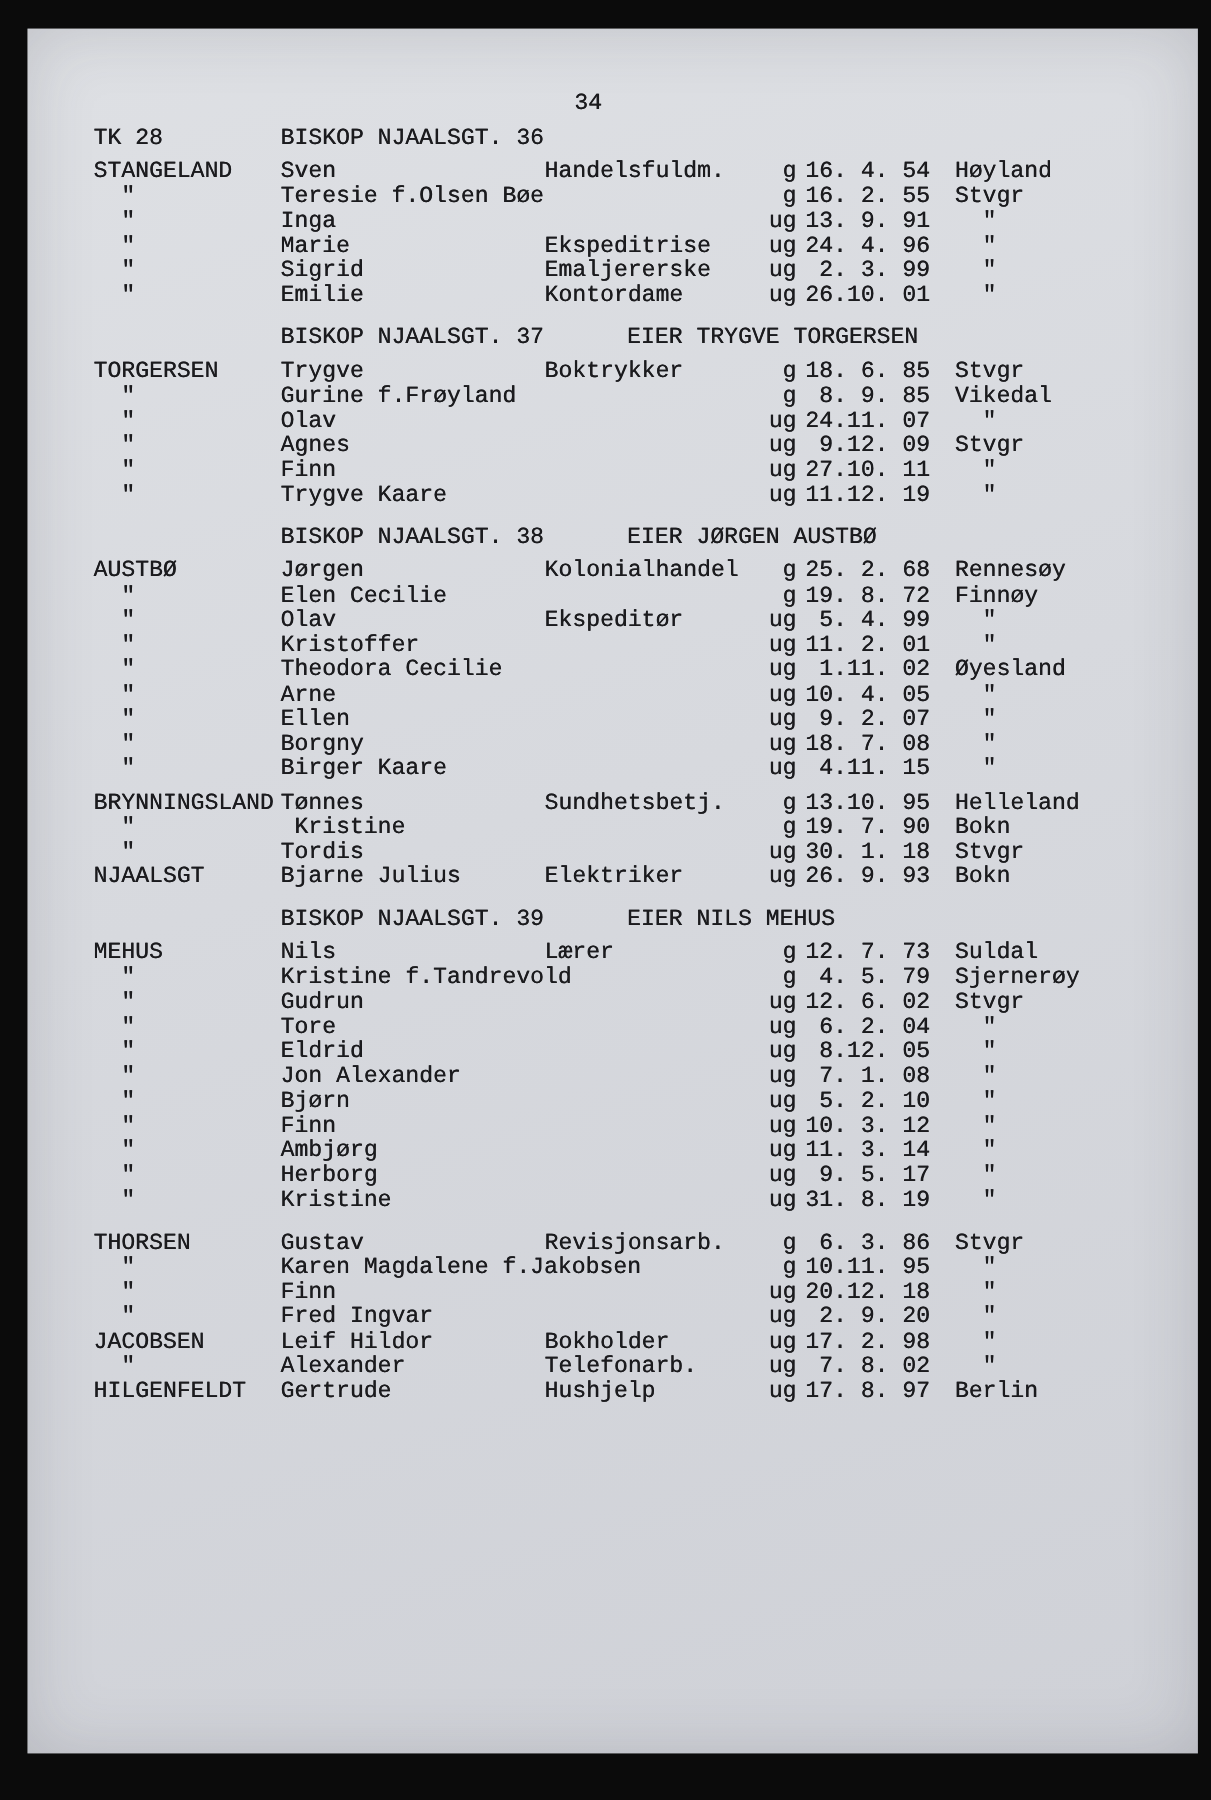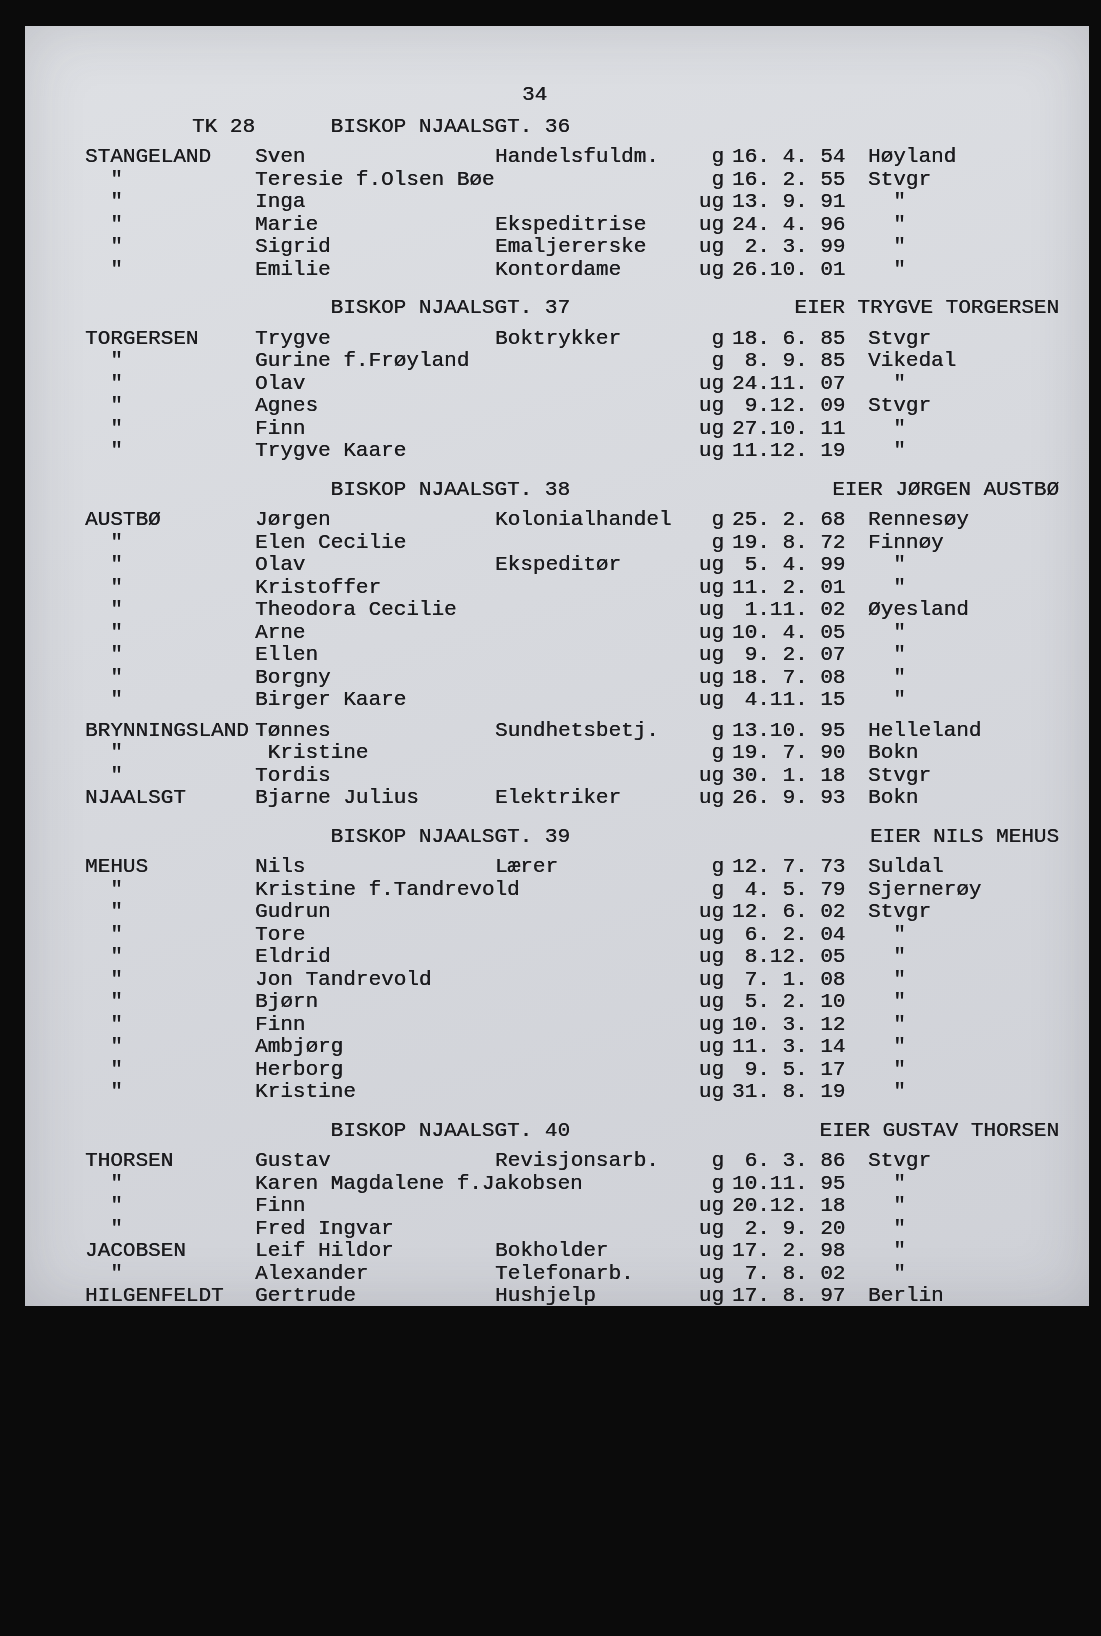--- a/index.html
+++ b/index.html
@@ -11,21 +11,21 @@
     width: 1101px;
     height: 1636px;
     position: relative;
     overflow: hidden;
   }
   .paper {
     position: absolute;
     left: 25px;
     top: 26px;
     width: 1064px;
-    height: 1280px;
+    height: 1568px;
     box-sizing: border-box;
     padding: 58px 30px 0 60px;
     background: linear-gradient(163deg, #dee0e4 0%, #d7d9de 45%, #cfd1d7 100%);
     box-shadow: inset 0 0 60px rgba(60,60,70,0.18);
     color: #1b1b1e;
     font-family: "Liberation Mono", "DejaVu Sans Mono", monospace;
     font-size: 21px;
     line-height: 22.5px;
     text-shadow: 0.3px 0 0 currentColor;
   }
@@ -33,21 +33,20 @@
     padding-left: 437px;
     margin-bottom: 9px;
   }
   .row {
     display: grid;
     grid-template-columns: 170px 240px 195px 34px 144px 1fr;
   }
   .header-row {
     grid-template-columns: 170px 315px 1fr;
     margin-bottom: 8px;
-    text-align: right;
   }
   .section { margin-top: 16px; }
   .section.no-header { margin-top: 8px; }
   .section:first-child { margin-top: 0; }
   .cell {
     white-space: pre;
     overflow: visible;
   }
   .c-status { text-align: right; }
   .c-date { padding-left: 8px; }
@@ -361,21 +360,21 @@
     <span class="cell c-surname">  "</span>
     <span class="cell c-name">Eldrid</span>
     <span class="cell c-occupation"></span>
     <span class="cell c-status">ug</span>
     <span class="cell c-date"> 8.12. 05</span>
     <span class="cell c-place">  "</span>
   </div>
 
   <div class="row person-row">
     <span class="cell c-surname">  "</span>
-    <span class="cell c-name">Jon Tandrevold</span>
+    <span class="cell c-name">Jon Alexander</span>
     <span class="cell c-occupation"></span>
     <span class="cell c-status">ug</span>
     <span class="cell c-date"> 7. 1. 08</span>
     <span class="cell c-place">  "</span>
   </div>
 
   <div class="row person-row">
     <span class="cell c-surname">  "</span>
     <span class="cell c-name">Bjørn</span>
     <span class="cell c-occupation"></span>
@@ -416,25 +415,20 @@
     <span class="cell c-name">Kristine</span>
     <span class="cell c-occupation"></span>
     <span class="cell c-status">ug</span>
     <span class="cell c-date">31. 8. 19</span>
     <span class="cell c-place">  "</span>
   </div>
 </div>
   </section>
 
   <section class="section">
-    <div class="row header-row">
-      <span class="cell c-tk"></span>
-      <span class="cell c-street">BISKOP NJAALSGT. 40</span>
-      <span class="cell c-owner">EIER GUSTAV THORSEN</span>
-    </div>
     <div class="rows">
   <div class="row person-row">
     <span class="cell c-surname">THORSEN</span>
     <span class="cell c-name">Gustav</span>
     <span class="cell c-occupation">Revisjonsarb.</span>
     <span class="cell c-status">g</span>
     <span class="cell c-date"> 6. 3. 86</span>
     <span class="cell c-place">Stvgr</span>
   </div>
 

